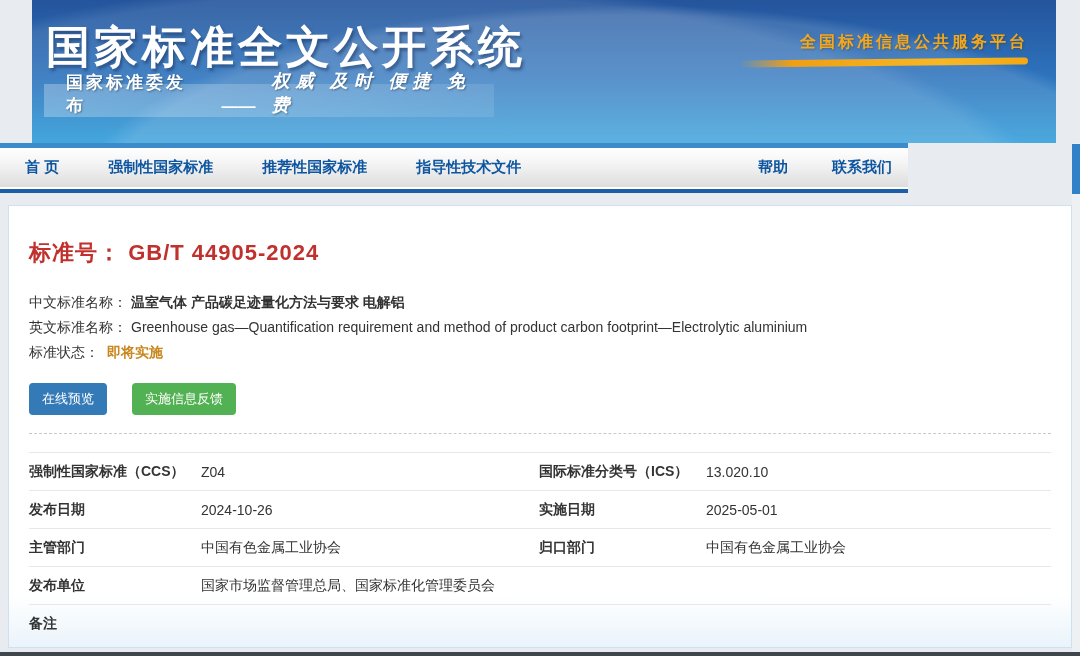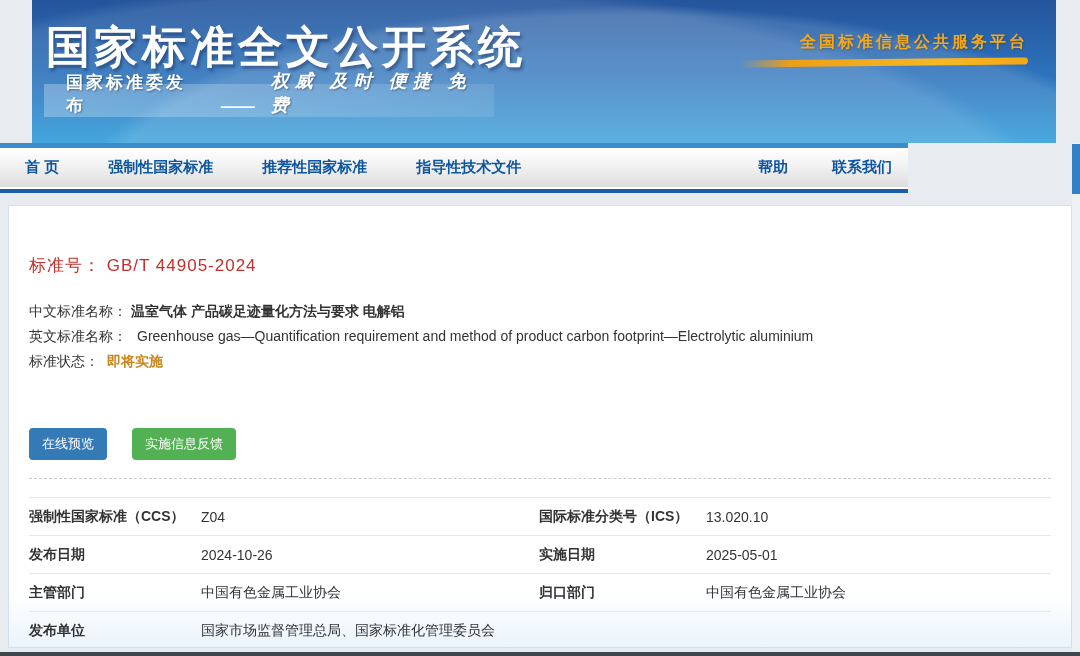--- a/index.html
+++ b/index.html
@@ -28,21 +28,21 @@
     text-shadow:2px 3px 3px rgba(20,40,80,0.45);
   }
   .sub-banner {
     position:absolute; left:12px; top:84px; width:450px; height:33px;
     background:linear-gradient(90deg, rgba(255,255,255,0.28), rgba(255,255,255,0.10));
     display:flex; align-items:flex-end; padding-left:22px;
     color:#fff;
   }
   .sub-banner .pub { font-size:17px; font-weight:bold; letter-spacing:3px; text-shadow:1px 1px 2px rgba(0,0,0,0.35); }
   .sub-banner .dash { font-size:17px; font-weight:bold; margin:0 16px; }
-  .sub-banner .slogan { font-size:18px; font-weight:bold; font-style:italic; letter-spacing:6px; text-shadow:1px 1px 2px rgba(0,0,0,0.35); }
+  .sub-banner .slogan { font-size:18px; font-weight:bold; font-style:italic; letter-spacing:6px; text-shadow:1px 1px 2px rgba(0,0,0,0.35);font-family:Liberation Serif, serif; }
   .platform {
     position:absolute; right:28px; top:32px; text-align:right;
   }
   .platform .platform-name {
     font-size:16px; font-weight:bold; 
     color:#f5a81c; letter-spacing:3px;
     text-shadow:1px 1px 2px rgba(60,40,0,0.3);
   }
   .platform .platform-underline {
     margin-top:6px; margin-left:-60px; height:7px; border-radius:4px;
@@ -72,35 +72,35 @@
   .scroll-thumb { position:absolute; top:144px; right:0; width:8px; height:50px; background:#3181c8; }
 
   
   .card {
     position:absolute; left:8px; top:205px; width:1064px; height:443px;
     background:linear-gradient(180deg,#ffffff 0%,#ffffff 88%,#eaf4fb 100%);
     border:1px solid #cfe0ee;
     padding:0 20px;
   }
   .std-no {
-    padding-top:48px;
-    font-size:17px; font-weight:normal; color:#c0302c;
+    padding-top:32px;
+    font-size:22px; font-weight:bold; color:#c0302c;
     letter-spacing:1px;
   }
   .fields { margin-top:26px; font-size:14px; }
   .field-line { height:25px; display:flex; }
   .field-label { color:#333; }
   .field-value-bold { font-weight:bold; color:#333; margin-left:4px; }
-  .field-value { color:#333; margin-left:10px; }
+  .field-value { color:#333; margin-left:4px; }
   .status-value { color:#c8871e; font-weight:bold; margin-left:8px; }
 
   .btn-row { margin-top:14px; display:flex; gap:25px; }
   .btn {
     border:none; border-radius:4px; color:#fff; font-size:13px;
-    padding:7px 13px; cursor:pointer; font-family:inherit;margin-top:36px;
+    padding:7px 13px; cursor:pointer; font-family:inherit;
   }
   .btn-blue { background:#337ab7; }
   .btn-green { background:#52b153; }
 
   .dashed-sep { margin-top:18px; border-top:1px dashed #c9c9c9; }
 
   .info-table { margin-top:18px; font-size:14px; }
   .info-row {
     display:grid; grid-template-columns:172px 338px 167px 1fr;
     align-items:center; height:38px; border-top:1px solid #e8e8e8;

